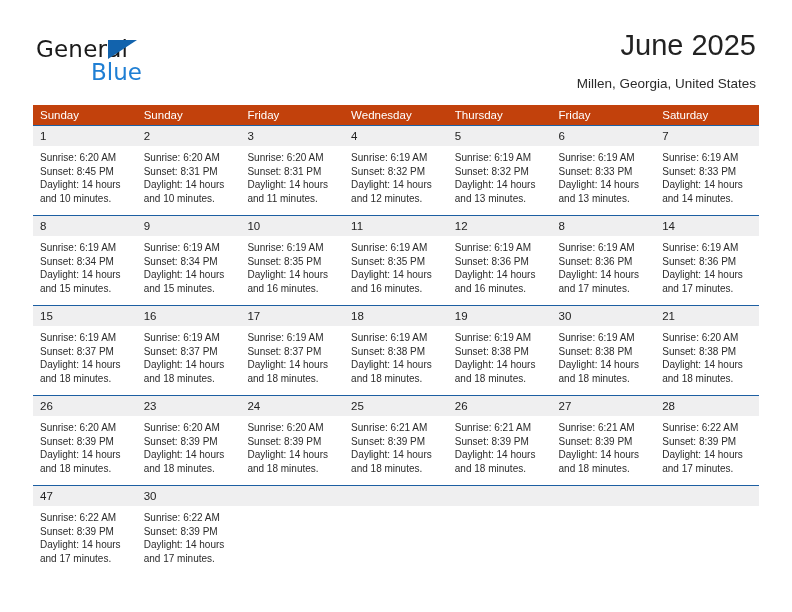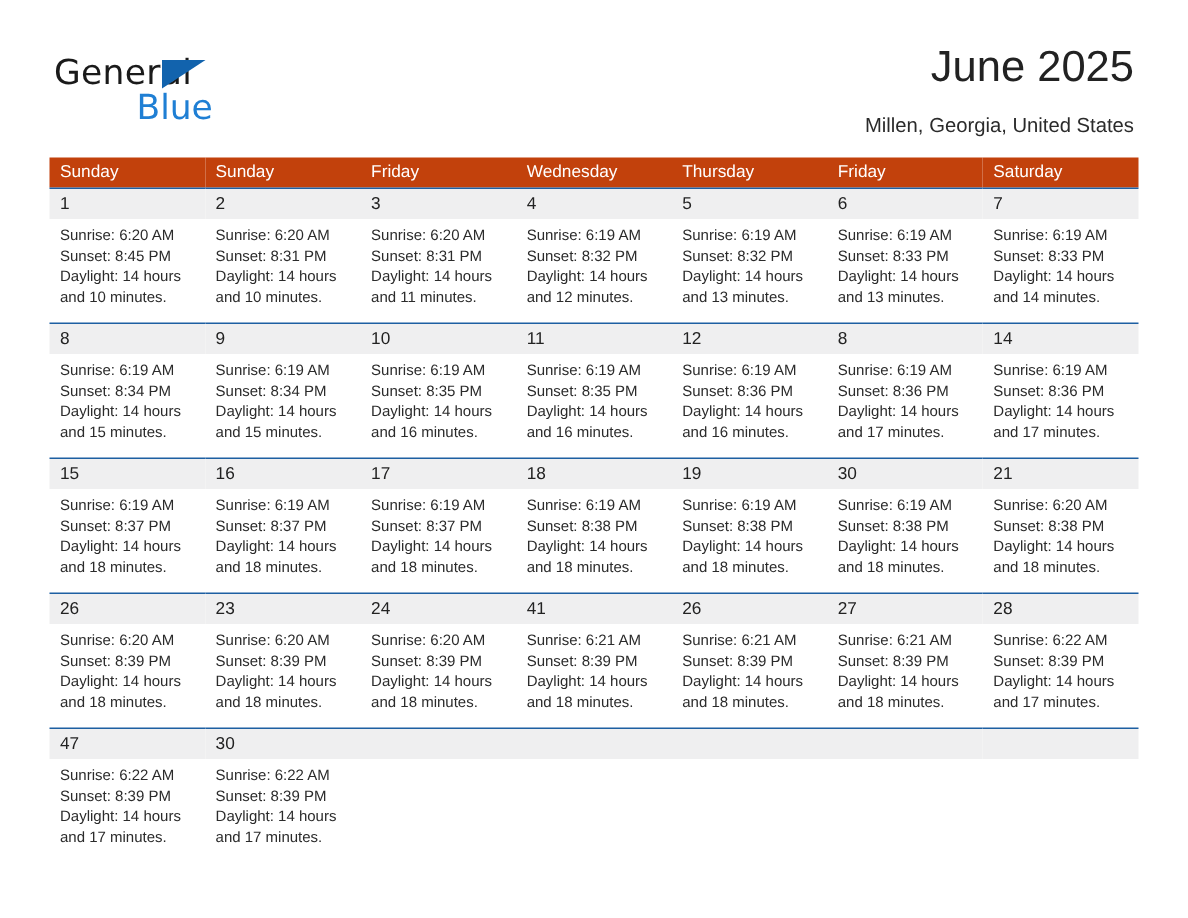--- a/index.html
+++ b/index.html
@@ -433,21 +433,21 @@
               <div class="info">
                 <div>Sunrise: 6:20 AM</div>
                 <div>Sunset: 8:39 PM</div>
                 <div>Daylight: 14 hours</div>
                 <div>and 18 minutes.</div>
               </div>
             </div>
           </td>
           <td>
             <div class="daycell">
-              <div class="daynum">41</div>
+              <div class="daynum">25</div>
               <div class="info">
                 <div>Sunrise: 6:21 AM</div>
                 <div>Sunset: 8:39 PM</div>
                 <div>Daylight: 14 hours</div>
                 <div>and 18 minutes.</div>
               </div>
             </div>
           </td>
           <td>
             <div class="daycell">

